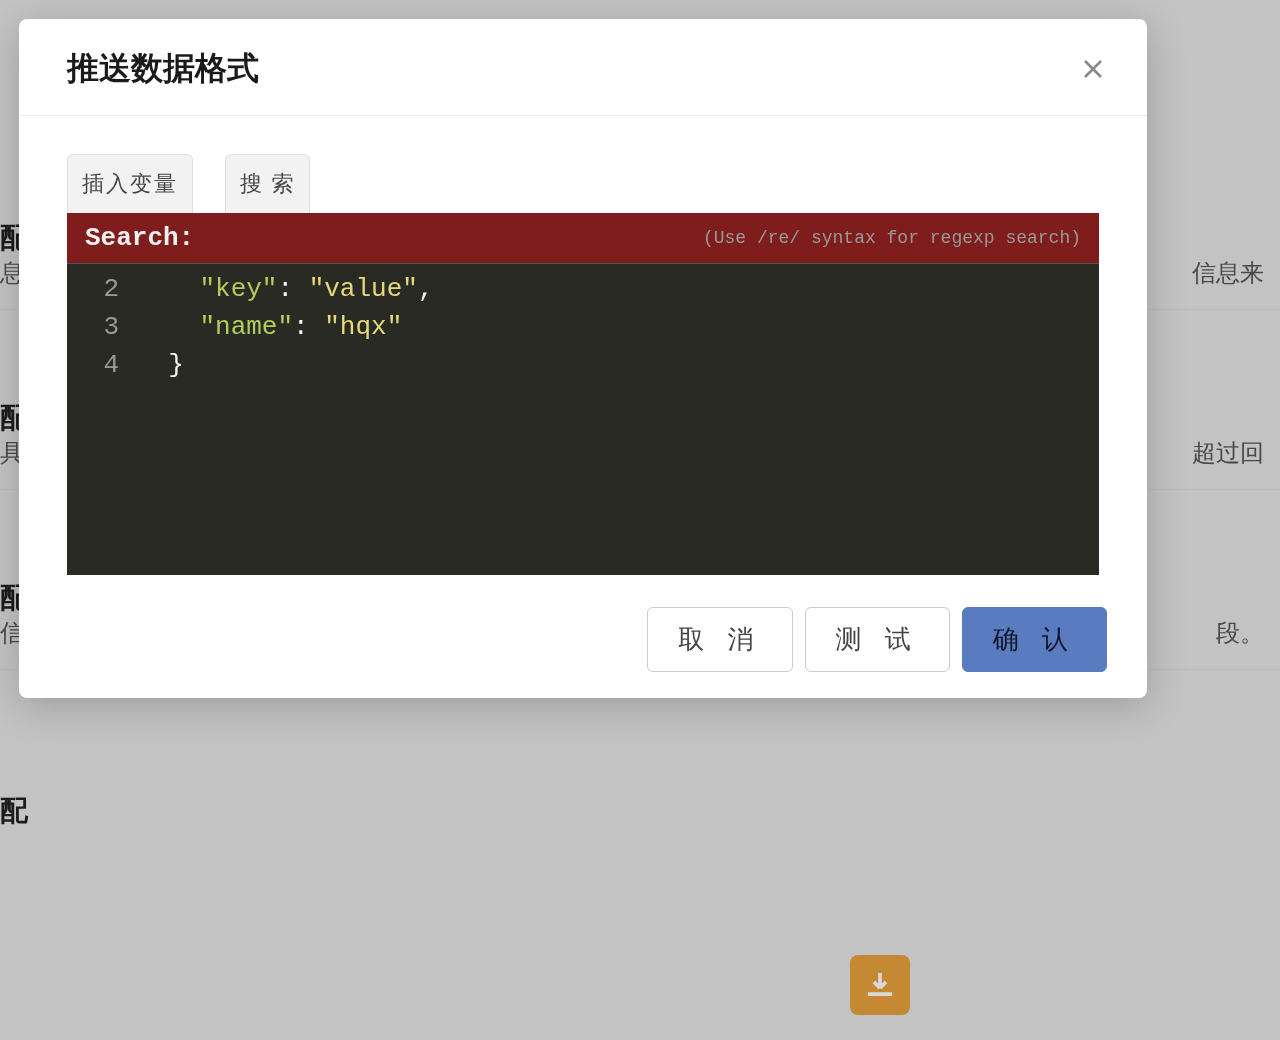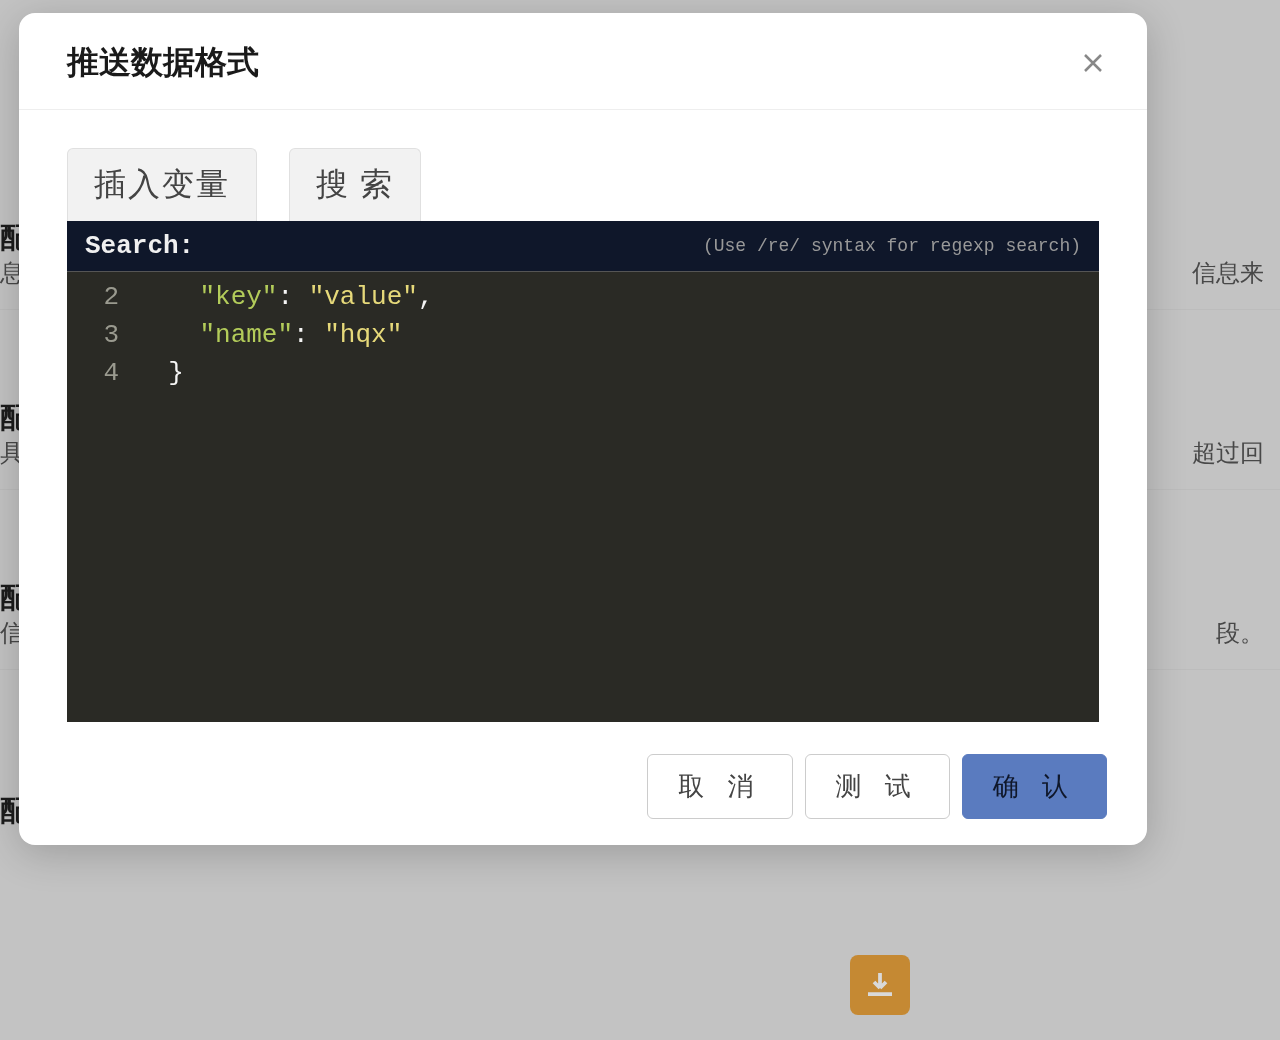--- a/index.html
+++ b/index.html
@@ -29,26 +29,26 @@
       height: 180px;
       display: flex;
       justify-content: space-between;
       align-items: flex-end;
       padding-bottom: 20px;
     }
     .bg-left { margin-left: 0; }
     .bg-right { margin-right: 16px; text-align: right; }
     .modal {
       position: absolute;
-      top: 13px;
+      top: 19px;
       left: 19px;
       width: 1128px;
-      height: 832px;
+      height: 679px;
       background: #fff;
-      border-radius: 16px;
+      border-radius: 8px;
       box-shadow: 0 8px 40px rgba(0,0,0,0.2);
       display: flex;
       flex-direction: column;
     }
     .modal-header {
       display: flex;
       justify-content: space-between;
       align-items: center;
       padding: 28px 36px 24px 48px;
       border-bottom: 1px solid #eee;
@@ -77,22 +77,22 @@
     }
     .tabs {
       display: flex;
       gap: 32px;
     }
     .tab {
       background: #f2f2f2;
       border: 1px solid #e0e0e0;
       border-bottom: none;
       border-radius: 6px 6px 0 0;
-      padding: 14px 26px;
-      font-size: 32px;
+      padding: 14px 14px;
+      font-size: 22px;
       color: #444;
       cursor: pointer;
       letter-spacing: 2px;
     }
     .editor {
       background: #2a2a25;
       color: #eee;
       font-family: "Courier New", Courier, monospace;
       font-size: 26px;
       flex: 1;
@@ -100,21 +100,21 @@
       display: flex;
       flex-direction: column;
       overflow: hidden;
     }
     .search-bar {
       display: flex;
       align-items: center;
       justify-content: space-between;
       padding: 10px 18px 10px 18px;
       border-bottom: 1px solid #555;
-      background: #0f172a;
+      background: #7f1d1d;
     }
     .search-left {
       display: flex;
       align-items: center;
       gap: 14px;
     }
     .search-label {
       color: #f0f0f0;
       font-family: "Courier New", Courier, monospace;
       font-size: 26px;

